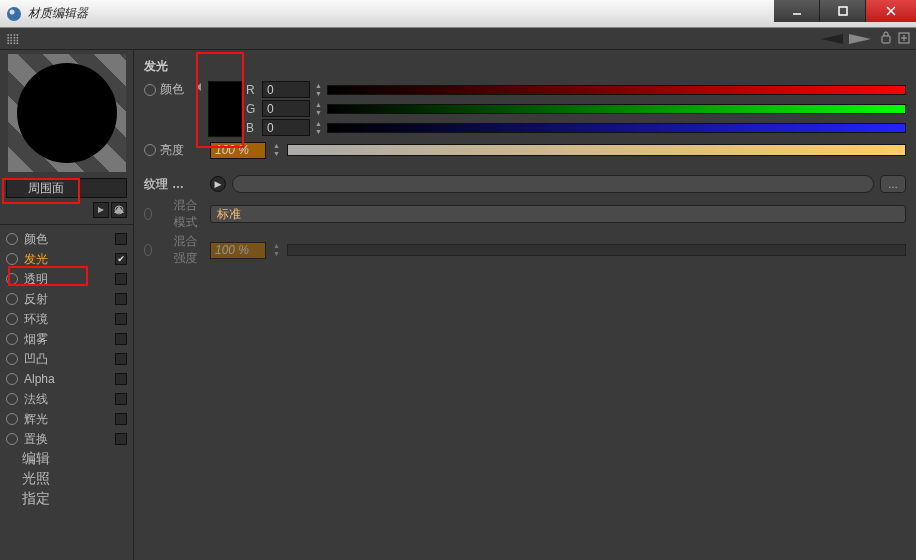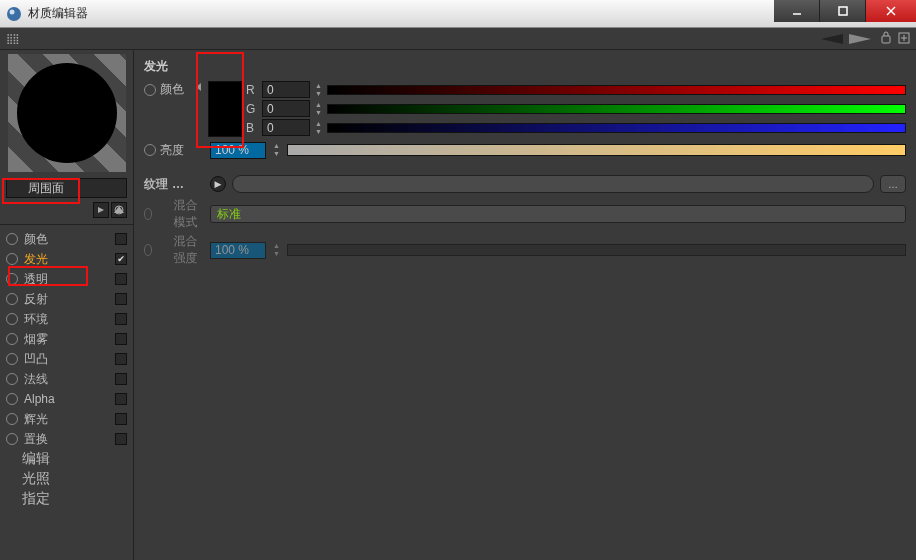--- a/index.html
+++ b/index.html
@@ -1,19 +1,19 @@
 <!DOCTYPE html>
 <html><head>
 <meta charset="utf-8">
 <style>
   * { box-sizing: border-box; margin: 0; padding: 0; font-family: "Microsoft YaHei", Arial, sans-serif; }
   body { background: #666; width: 916px; height: 560px; overflow: hidden; position: relative; }
 
   
-  .titlebar { height: 28px; background: linear-gradient(to bottom,#fafafa,#d8d8d8); border-bottom:1px solid #888; display:flex; align-items:center; position:relative; }
+  .titlebar { height: 28px; background: linear-gradient(to bottom,#fafafa,#d8d8d8); border-bottom:1px solid #888; display:flex; align-items:center; position:relative;font-style:italic; }
   .titlebar .appicon { width:16px; height:16px; margin: 0 6px; }
   .titlebar .title { font-size:12px; color:#222; }
   .winbtns { position:absolute; right:0; top:0; height:28px; display:flex; }
   .winbtn { width:46px; height:22px; display:flex; align-items:center; justify-content:center; font-size:11px; color:#fff; }
   .winbtn.min, .winbtn.max { background: linear-gradient(to bottom,#5a5a5a,#3a3a3a); border-right:1px solid #222; }
   .winbtn.close { background: linear-gradient(to bottom,#e04343,#c11a1a); width:50px; }
   .winbtn svg { stroke:#fff; stroke-width:1.5; }
 
   .toolbar { height:22px; background:#3a3a3a; border-bottom:1px solid #222; display:flex; align-items:center; justify-content:space-between; padding:0 6px; }
   .gripicon { color:#aaa; letter-spacing:-1px; font-size:10px; }
@@ -55,30 +55,30 @@
 
   .rgb-stack { display:flex; flex-direction:column; gap:2px; margin-left:4px; flex:1; }
   .rgb-row { display:flex; align-items:center; gap:4px; }
   .rgb-row .chan { width:12px; color:#bbb; }
   .numfield { width:48px; height:17px; background:#2a2a2a; border:1px solid #111; color:#ccc; padding:0 4px; display:flex; align-items:center; }
   .spin { width:9px; display:flex; flex-direction:column; }
   .spin div { height:8px; font-size:7px; color:#999; line-height:7px; text-align:center;}
   .gradbar { flex:1; height:10px; border:1px solid #111; }
 
   .pct-row { display:flex; align-items:center; gap:6px; }
-  .pct-field { width:56px; height:17px; background:#0369a1; border:1px solid #111; color:#ccc; padding:0 4px; display:flex; align-items:center; }
+  .pct-field { width:56px; height:17px; background:#a16207; border:1px solid #111; color:#ccc; padding:0 4px; display:flex; align-items:center;font-style:italic; }
   .pct-bar { flex:1; height:12px; background:#2a2a2a; border:1px solid #111; position:relative; overflow:hidden;}
   .pct-bar .fill { height:100%; background:linear-gradient(to right,#aaa,#ffcc66); }
 
   .tex-row { display:flex; align-items:center; gap:6px; }
   .tex-arrow { width:16px; height:16px; border:1px solid #111; background:#2a2a2a; border-radius:50%; display:flex; align-items:center; justify-content:center; font-size:9px; color:#ccc;}
   .tex-field { flex:1; height:18px; background:#4a4a4a; border:1px solid #222; border-radius:9px; }
   .tex-more { width:26px; height:18px; background:#4a4a4a; border:1px solid #222; border-radius:4px; display:flex; align-items:center; justify-content:center; font-size:10px; color:#bbb;}
 
-  .blend-field { flex:1; height:18px; background:#4a4a4a; border:1px solid #222; border-radius:3px; color:#84cc16; display:flex; align-items:center; padding:0 6px;}
+  .blend-field { flex:1; height:18px; background:#4a4a4a; border:1px solid #222; border-radius:3px; color:#fdba74; display:flex; align-items:center; padding:0 6px;}
 
   
   .hl { position:absolute; border:2px solid #e11; pointer-events:none; box-sizing:border-box; }
 
 </style>
 </head>
 <body>
 
 <div class="titlebar">
   <svg class="appicon" viewBox="0 0 16 16">
@@ -185,26 +185,26 @@
           <span class="lbl">烟雾</span>
           <span class="chk"></span>
         </div>
       <div class="channel-row">
           <span class="circle"></span>
           <span class="lbl">凹凸</span>
           <span class="chk"></span>
         </div>
       <div class="channel-row">
           <span class="circle"></span>
+          <span class="lbl">Alpha</span>
+          <span class="chk"></span>
+        </div>
+      <div class="channel-row">
+          <span class="circle"></span>
           <span class="lbl">法线</span>
-          <span class="chk"></span>
-        </div>
-      <div class="channel-row">
-          <span class="circle"></span>
-          <span class="lbl">Alpha</span>
           <span class="chk"></span>
         </div>
       <div class="channel-row">
           <span class="circle"></span>
           <span class="lbl">辉光</span>
           <span class="chk"></span>
         </div>
       <div class="channel-row">
           <span class="circle"></span>
           <span class="lbl">置换</span>

